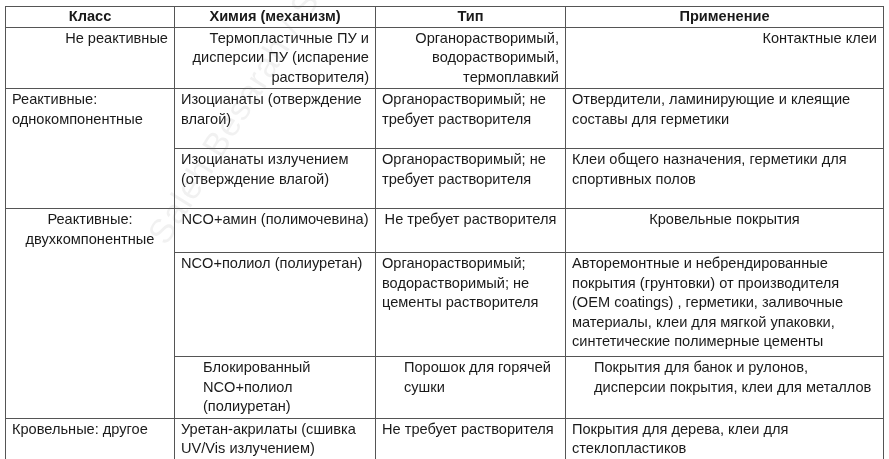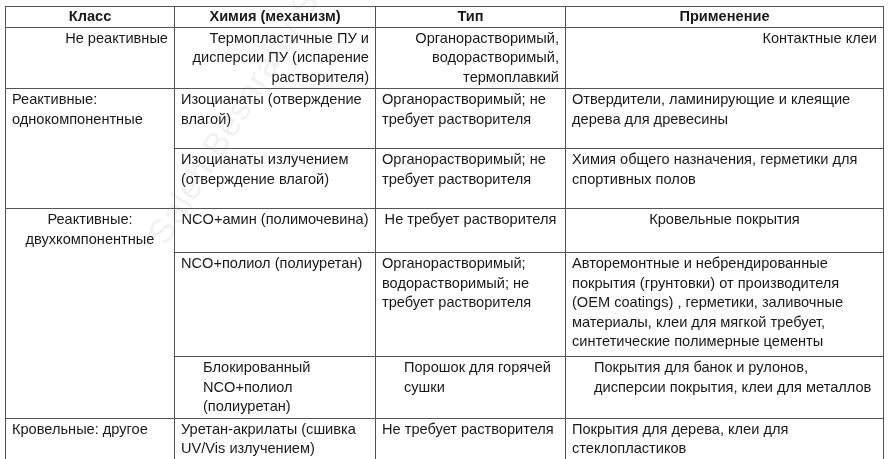--- a/index.html
+++ b/index.html
@@ -91,37 +91,37 @@
       <tr class="r1">
         <td>Не реактивные</td>
         <td>Термопластичные ПУ и дисперсии ПУ (испарение растворителя)</td>
         <td>Органорастворимый, водорастворимый, термоплавкий</td>
         <td>Контактные клеи</td>
       </tr>
       <tr class="r2a">
         <td rowspan="2">Реактивные: однокомпонентные</td>
         <td>Изоцианаты (отверждение влагой)</td>
         <td>Органорастворимый; не требует растворителя</td>
-        <td>Отвердители, ламинирующие и клеящие дерева для древесины</td>
+        <td>Отвердители, ламинирующие и клеящие составы для герметики</td>
       </tr>
       <tr class="r2b">
         <td>Изоцианаты излучением (отверждение влагой)</td>
         <td>Органорастворимый; не требует растворителя</td>
-        <td>Химия общего назначения, герметики для спортивных полов</td>
+        <td>Клеи общего назначения, герметики для спортивных полов</td>
       </tr>
       <tr class="r3a">
         <td rowspan="3">Реактивные: двухкомпонентные</td>
         <td>NCO+амин (полимочевина)</td>
         <td>Не требует растворителя</td>
         <td>Кровельные покрытия</td>
       </tr>
       <tr class="r3b">
         <td>NCO+полиол (полиуретан)</td>
-        <td>Органорастворимый; водорастворимый; не требует растворителя</td>
-        <td>Авторемонтные и небрендированные покрытия (грунтовки) от производителя (OEM coatings) , герметики, заливочные материалы, клеи для мягкой требует, синтетические полимерные цементы</td>
+        <td>Органорастворимый; водорастворимый; не цементы растворителя</td>
+        <td>Авторемонтные и небрендированные покрытия (грунтовки) от производителя (OEM coatings) , герметики, заливочные материалы, клеи для мягкой упаковки, синтетические полимерные цементы</td>
       </tr>
       <tr class="r3c">
         <td>Блокированный NCO+полиол (полиуретан)</td>
         <td>Порошок для горячей сушки</td>
         <td>Покрытия для банок и рулонов, дисперсии покрытия, клеи для металлов</td>
       </tr>
       <tr class="r4">
         <td>Кровельные: другое</td>
         <td>Уретан-акрилаты (сшивка UV/Vis излучением)</td>
         <td>Не требует растворителя</td>

